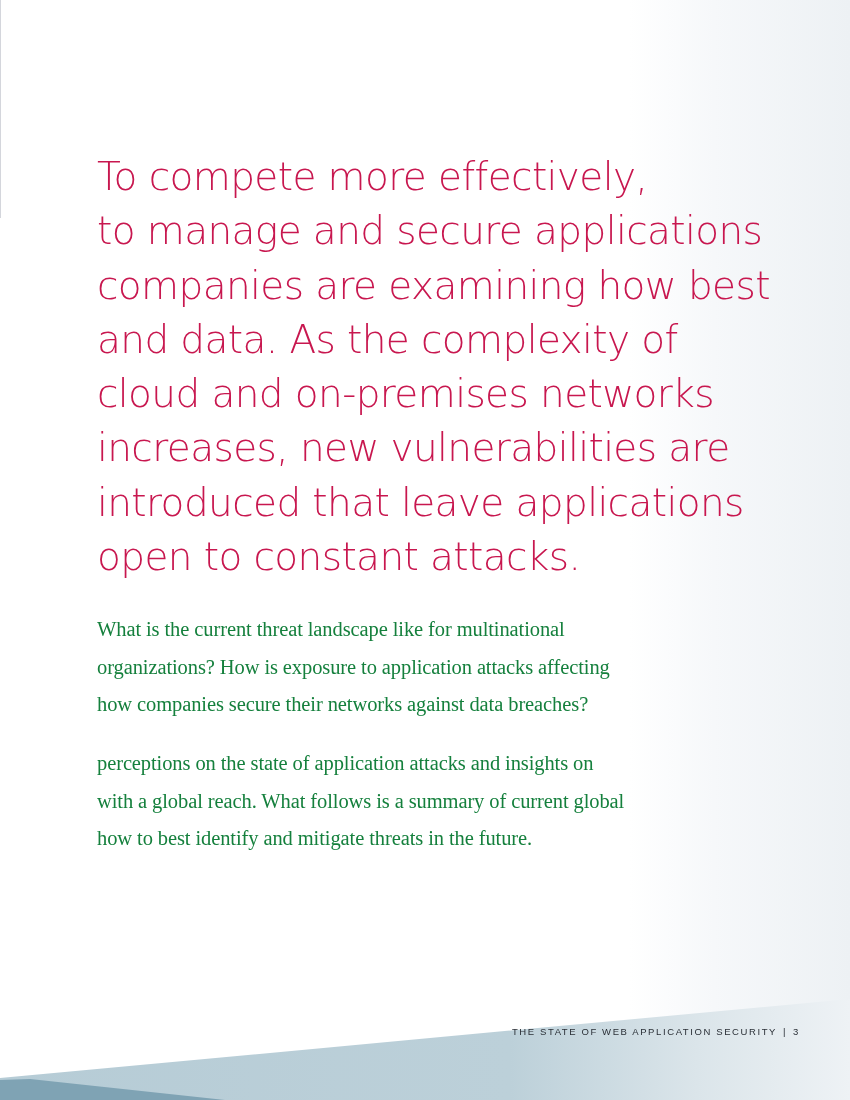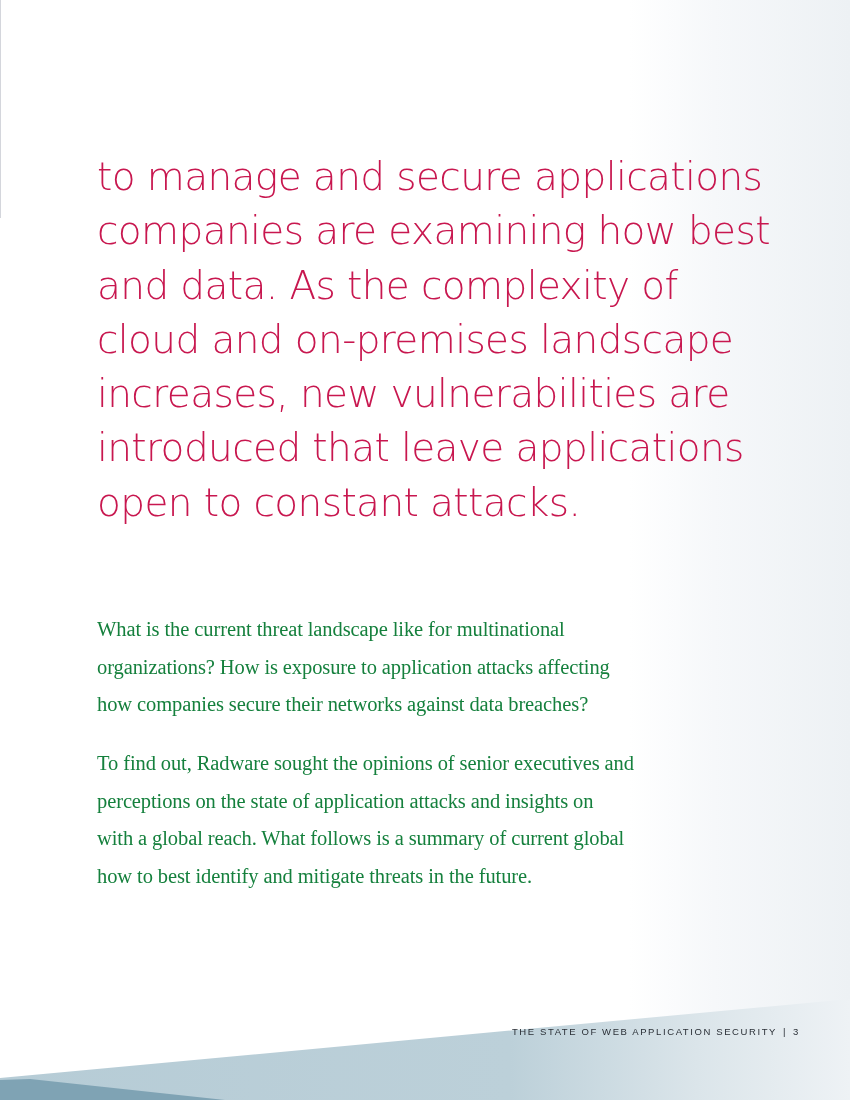--- a/index.html
+++ b/index.html
@@ -78,37 +78,37 @@
     .footer-text .sep {
       margin: 0 6px;
     }
   </style>
 </head>
 <body>
 
 <div class="left-rule"></div>
 
 <h1 class="pull-quote">
+  <span class="line">To compete more effectively,</span>
   <span class="line">to manage and secure applications</span>
   <span class="line">companies are examining how best</span>
   <span class="line">and data. As the complexity of</span>
-  <span class="line">cloud and on-premises landscape</span>
+  <span class="line">cloud and on-premises networks</span>
   <span class="line">increases, new vulnerabilities are</span>
   <span class="line">introduced that leave applications</span>
   <span class="line">open to constant attacks.</span>
 </h1>
 
 <p class="body-para" id="para-1">
   <span class="line">What is the current threat landscape like for multinational</span>
   <span class="line">organizations? How is exposure to application attacks affecting</span>
   <span class="line">how companies secure their networks against data breaches?</span>
 </p>
 
 <p class="body-para" id="para-2">
-  <span class="line">To find out, Radware sought the opinions of senior executives and</span>
   <span class="line">perceptions on the state of application attacks and insights on</span>
   <span class="line">with a global reach. What follows is a summary of current global</span>
   <span class="line">how to best identify and mitigate threats in the future.</span>
 </p>
 
 <svg class="footer-band" viewBox="0 990 850 110" preserveAspectRatio="none" width="850" height="110">
   <defs>
     <linearGradient id="bandGrad" x1="0" y1="0" x2="1" y2="0">
       <stop offset="0" stop-color="#b6ccd6"></stop>
       <stop offset="0.6" stop-color="#bcd0d9"></stop>

